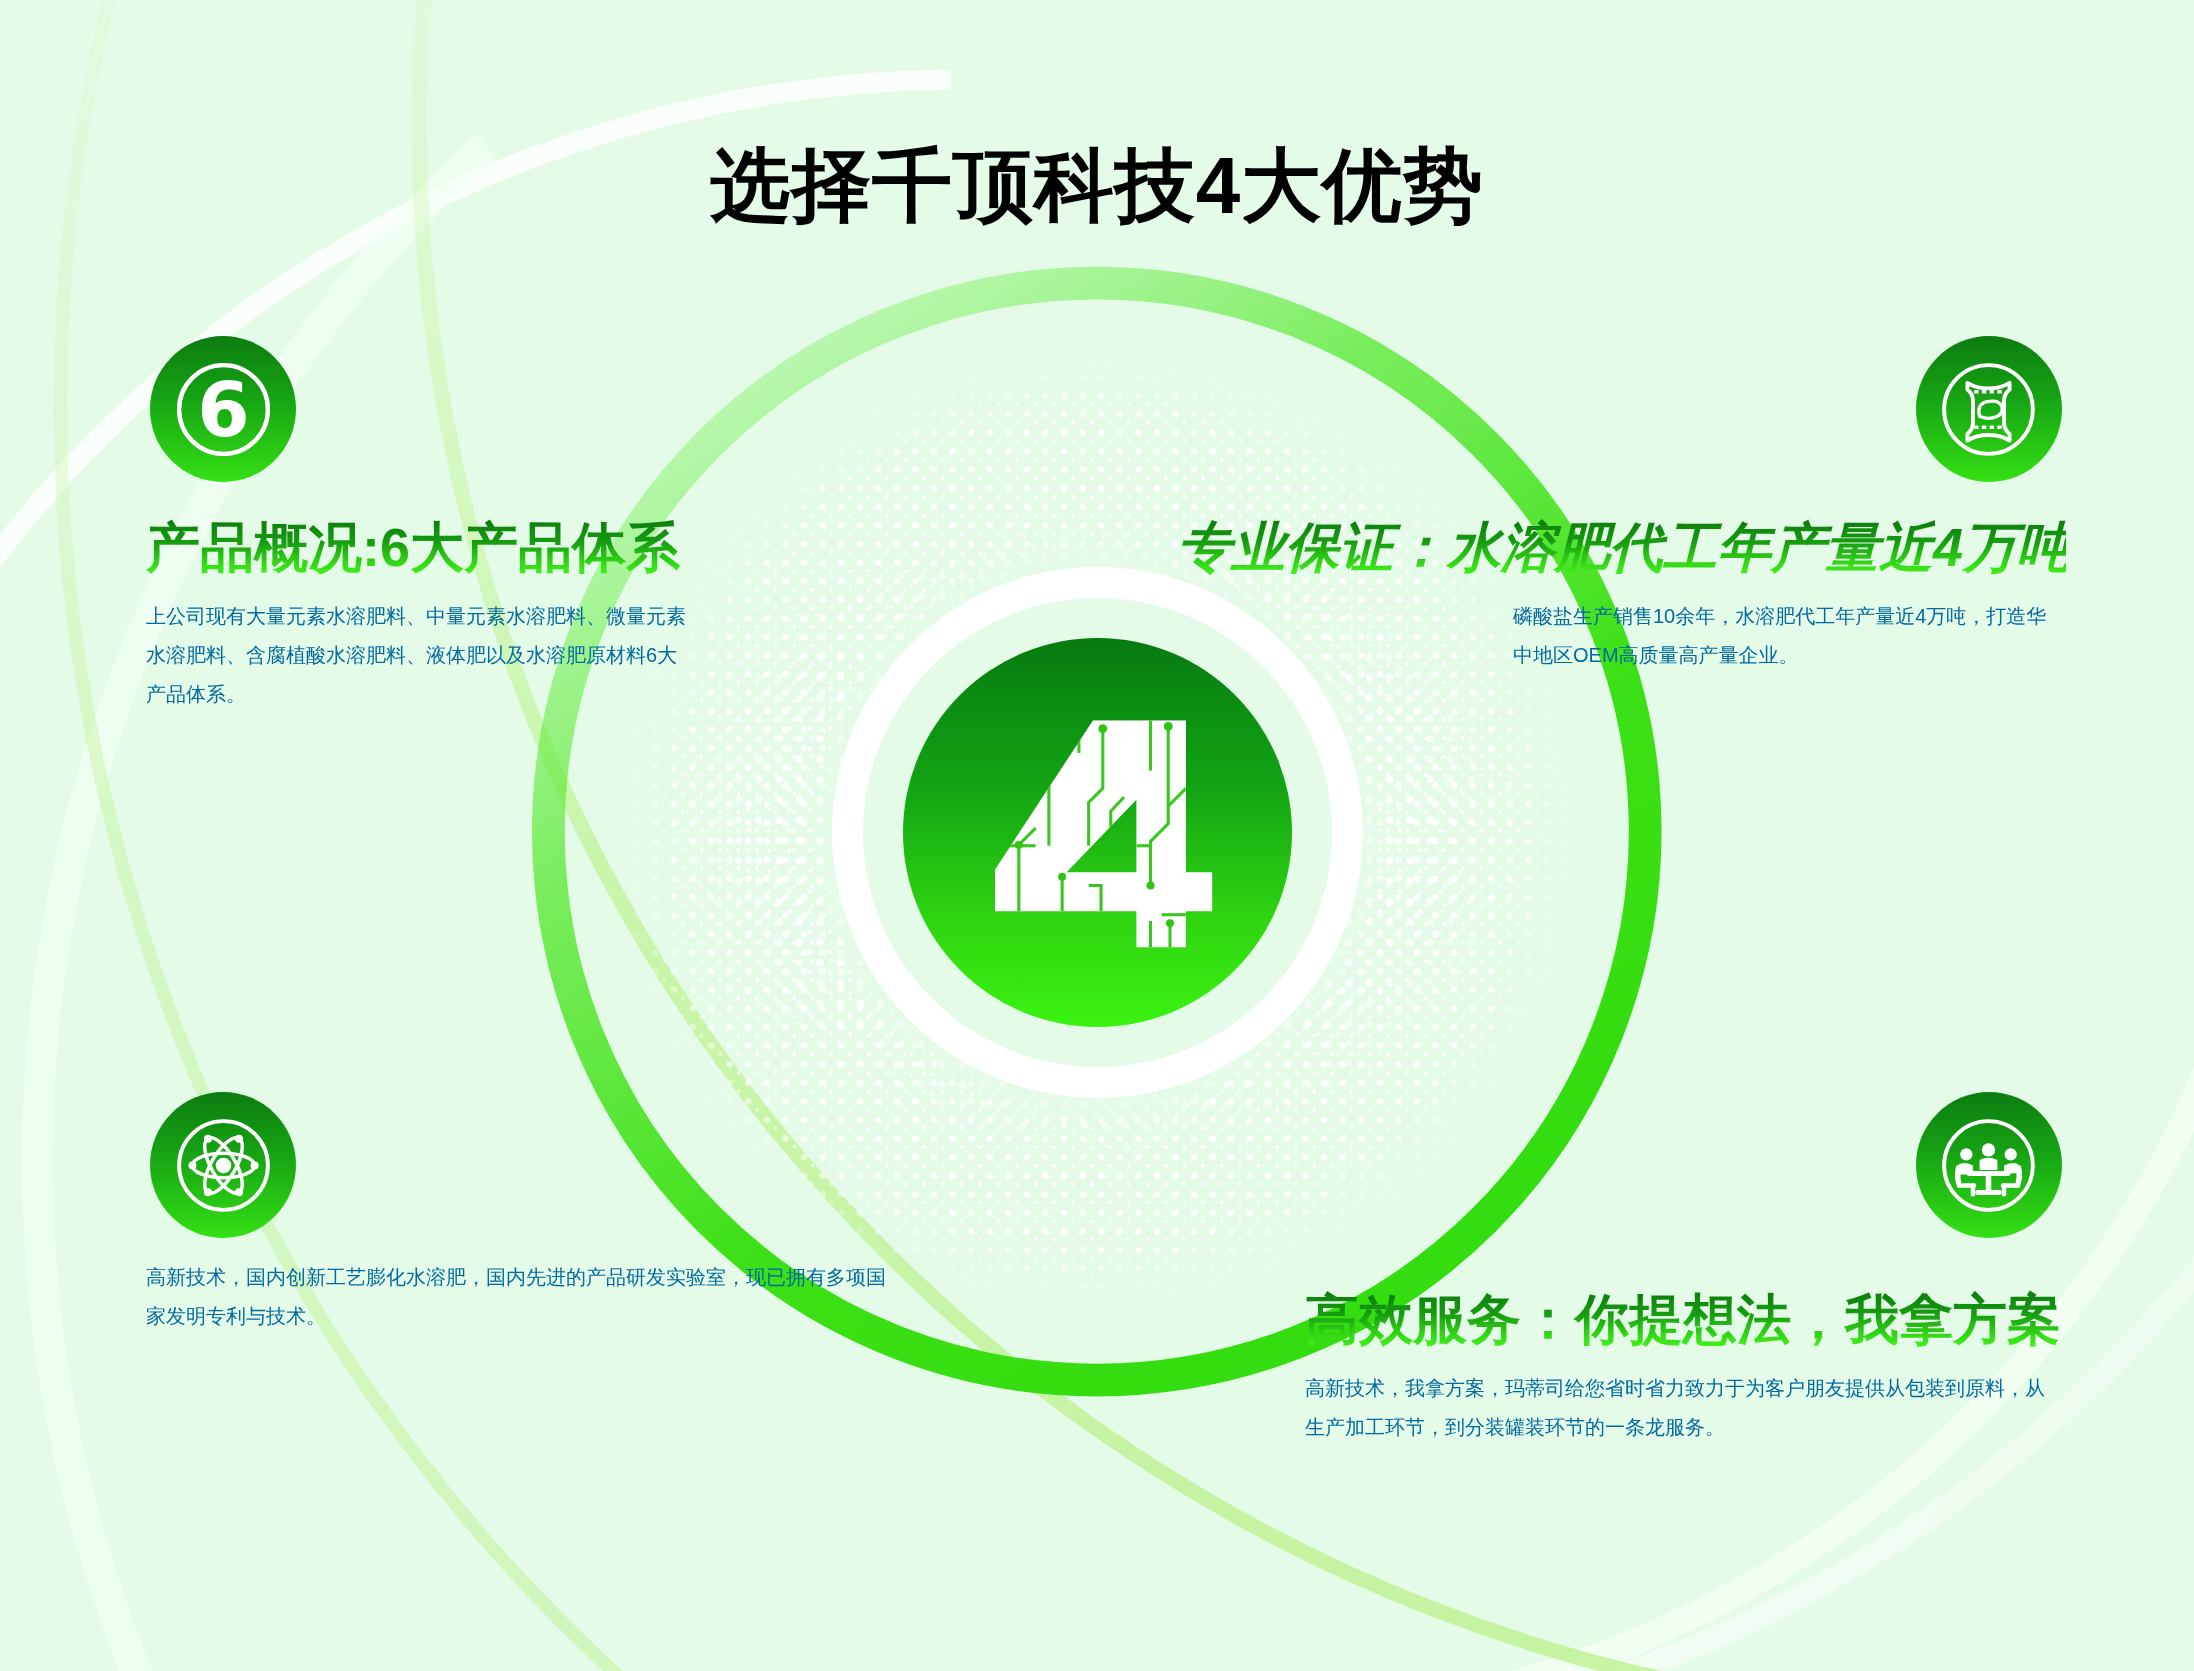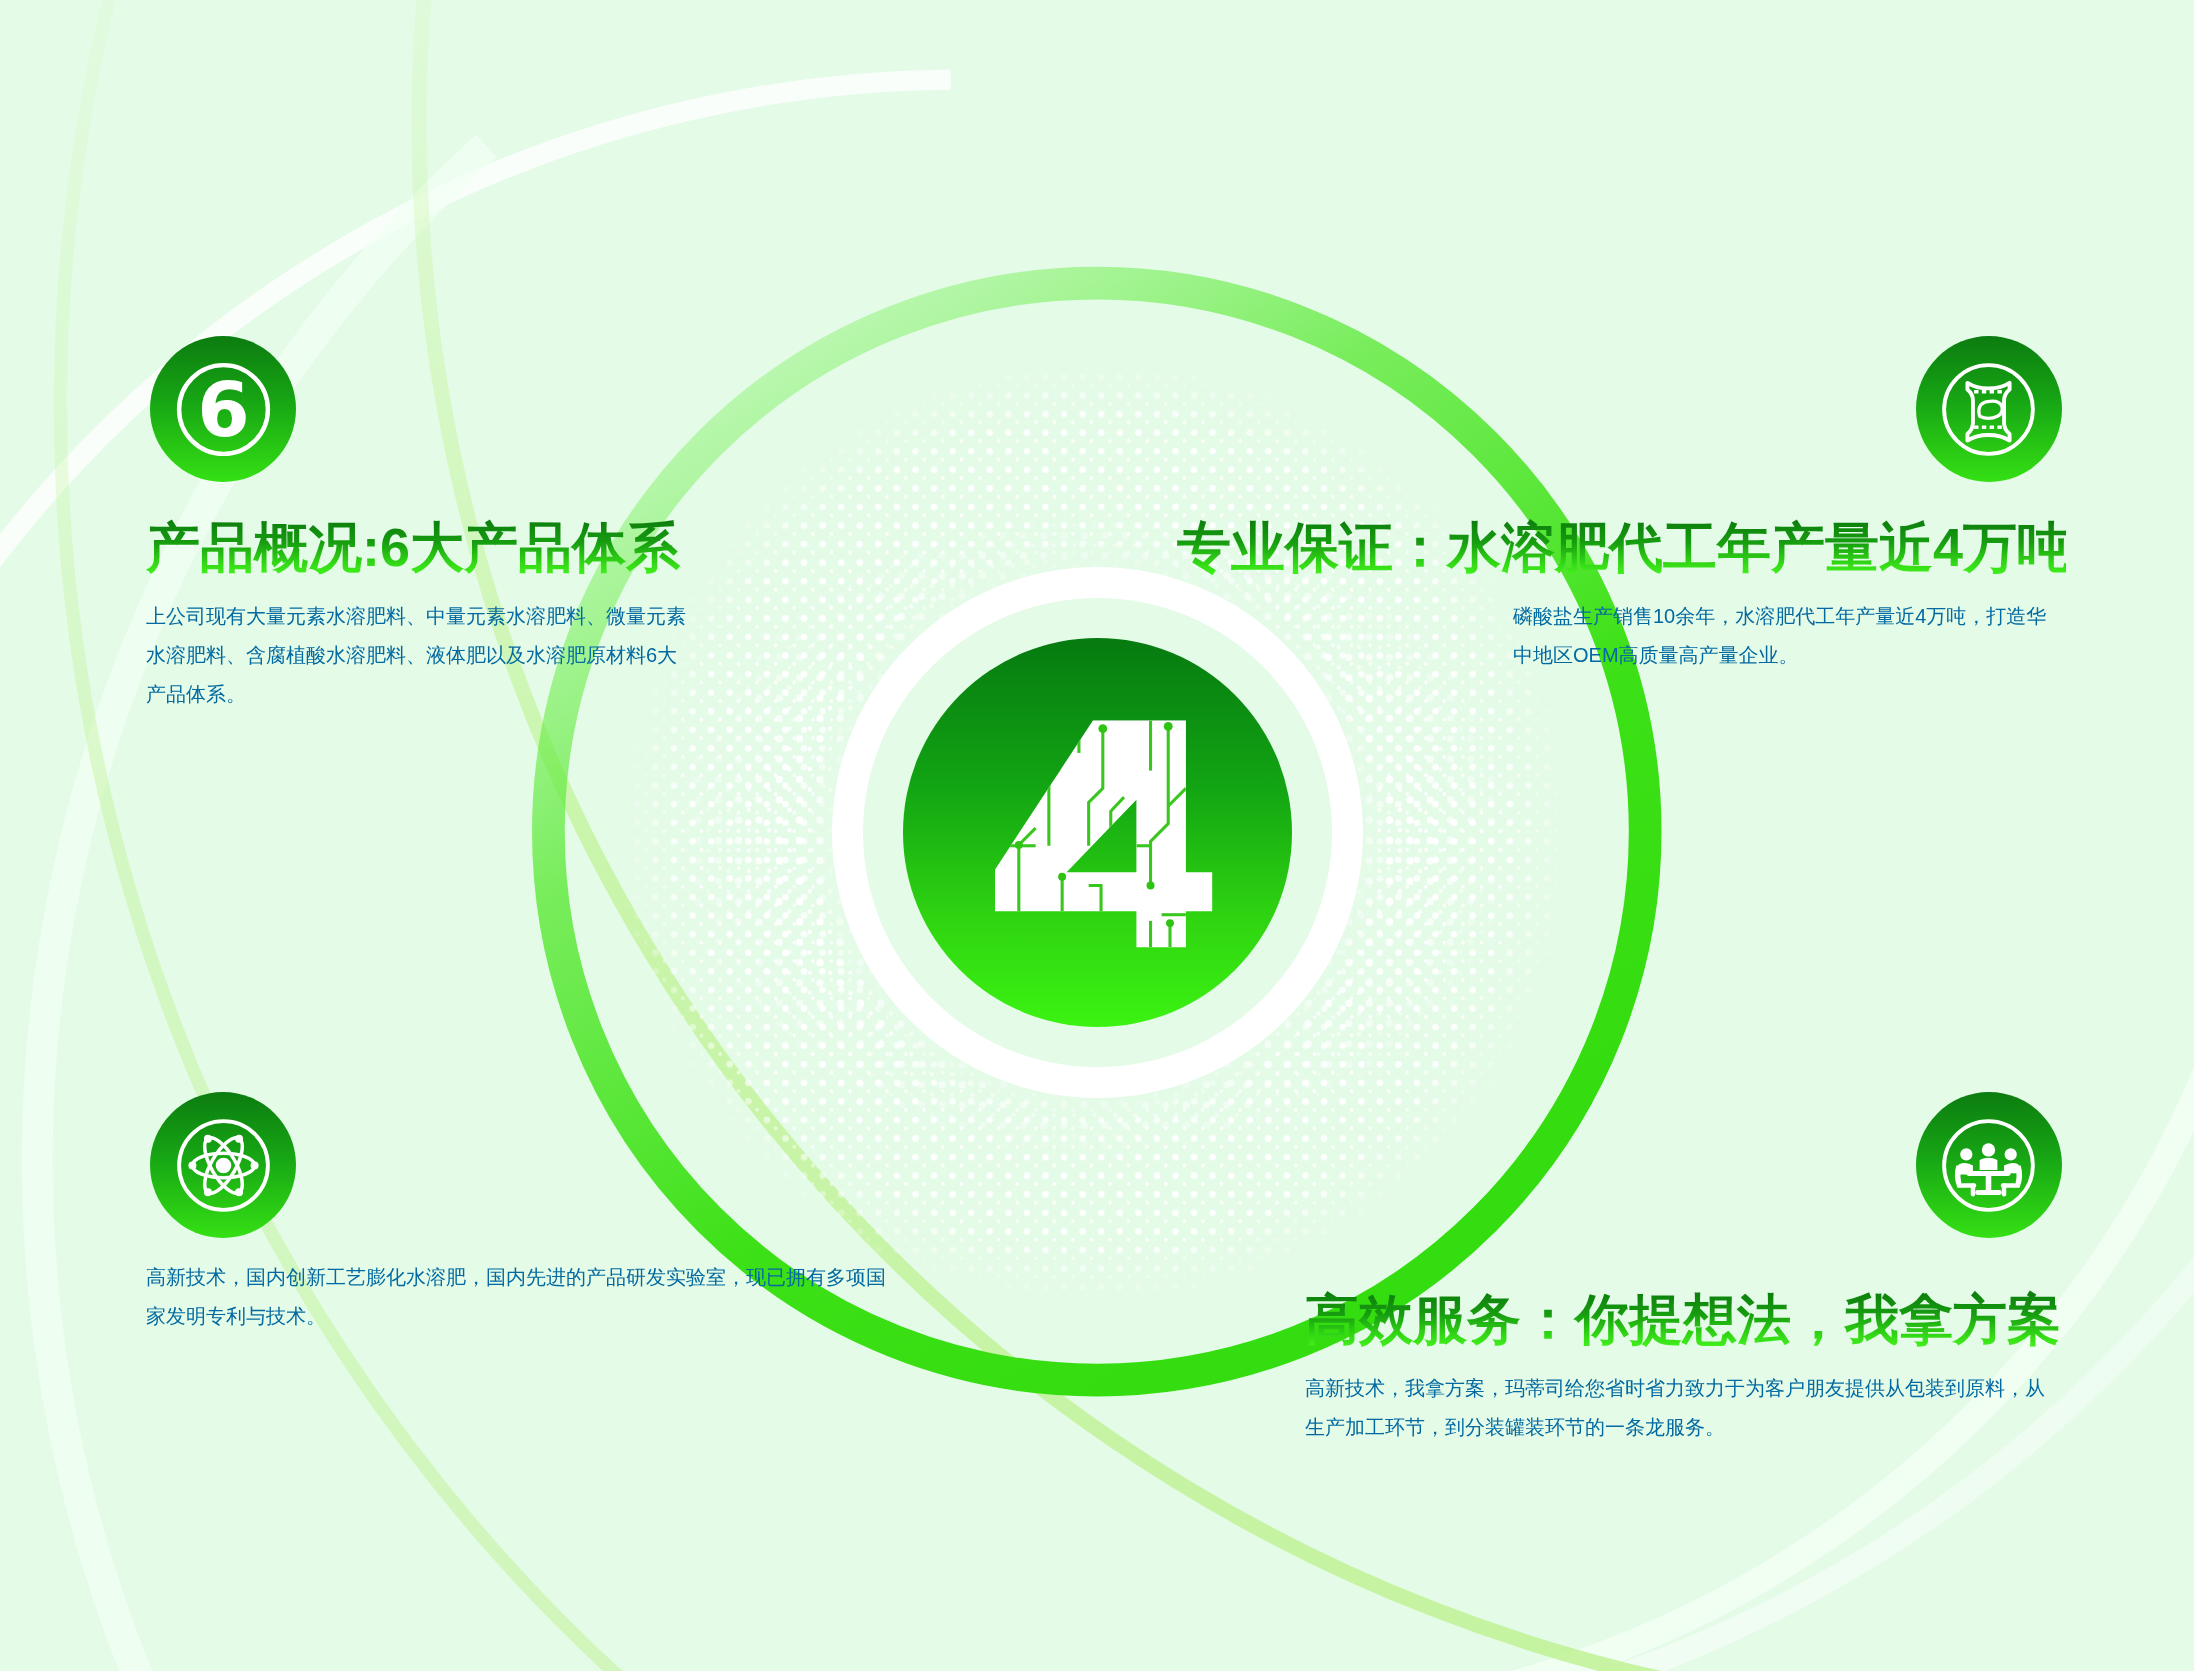--- a/index.html
+++ b/index.html
@@ -104,21 +104,21 @@
 
   
   .q-tl{left:146px;top:336px;width:548px;text-align:left;}
   .q-tl .badge{margin-left:4.4px;}
   .q-tl .headline{margin-top:35px;}
   .q-tl .body-text{margin-top:19.5px;width:544px;}
 
   .q-tr{left:1177px;top:336px;width:889px;text-align:right;}
   .q-tr .badge-row{display:flex;justify-content:flex-end;}
   .q-tr .badge{margin-right:4.4px;}
-  .q-tr .headline{margin-top:35px;text-align:right;}
+  .q-tr .headline{margin-top:35px;text-align:right;font-style:italic;}
   .q-tr .body-text{margin-top:19.5px;margin-left:auto;width:553px;text-align:left;}
 
   .q-bl{left:146px;top:1092px;width:761px;text-align:left;}
   .q-bl .badge{margin-left:4.4px;}
   .q-bl .headline{margin-top:51px;}
   .q-bl .body-text{margin-top:19.5px;width:747px;}
 
   .q-br{left:1305px;top:1092px;width:761px;text-align:right;}
   .q-br .badge-row{display:flex;justify-content:flex-end;}
   .q-br .badge{margin-right:4.4px;}
@@ -213,20 +213,21 @@
         <stop offset="86%" stop-color="#dddddd"></stop>
         <stop offset="100%" stop-color="#000000"></stop>
       </radialGradient>
       <mask id="ringMask2">
         <circle cx="2480" cy="1880" r="1090" fill="url(#ringFade2)"></circle>
       </mask>
     </defs>
     <rect x="1390" y="790" width="2180" height="2180" fill="url(#dotPat2)" mask="url(#ringMask2)"></rect>
   </svg>
 
+  <h1 class="title">选择千顶科技4大优势</h1>
 
   <div class="center-wrap">
     <div class="ring-white"></div>
     <div class="ring-pale"></div>
     <div class="core">
       <svg viewBox="0 0 880 880" style="position:absolute;inset:0;width:100%;height:100%;">
         <defs>
           <clipPath id="fourClip">
             <path d="M 548 186
                      L 640 186 L 640 530 L 700 530 L 700 618 L 640 618 L 640 700 L 528 700

